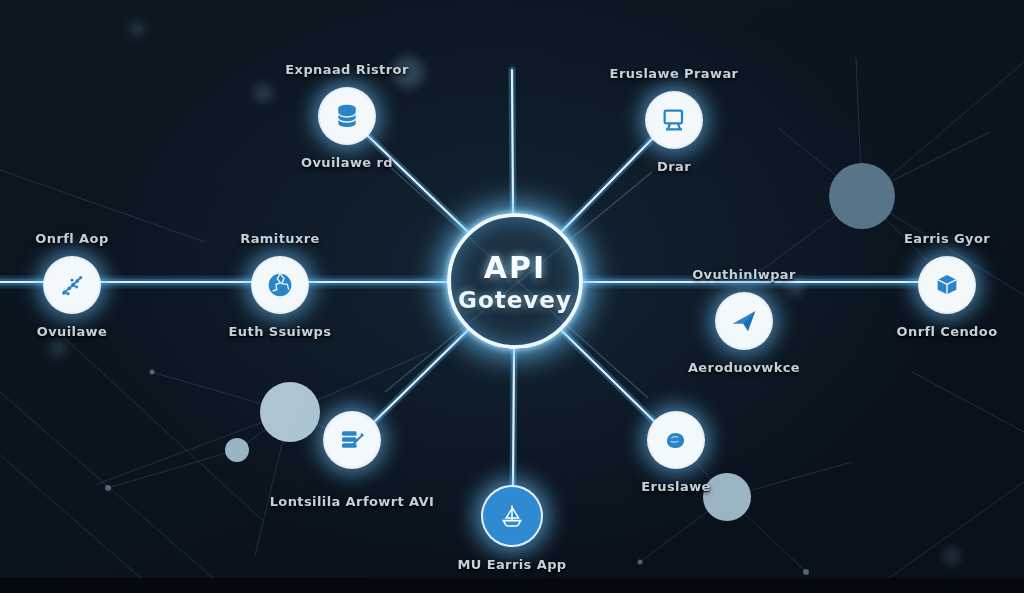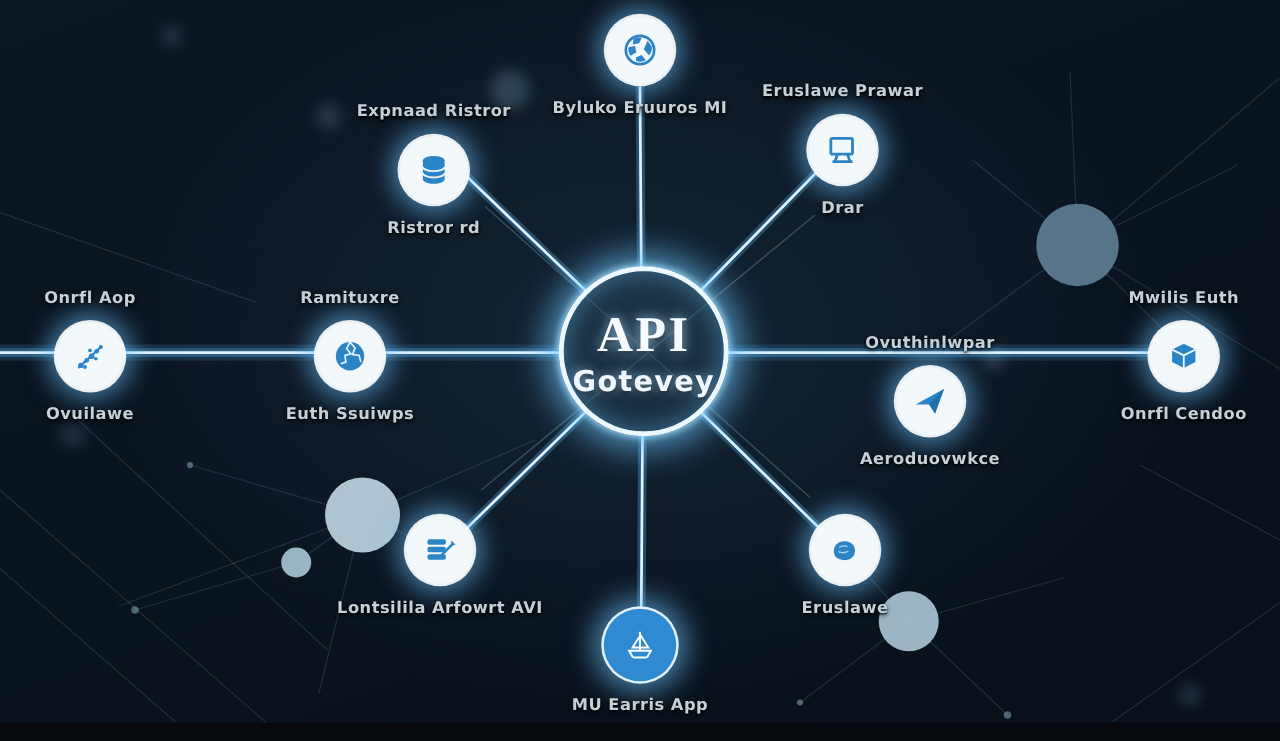--- a/index.html
+++ b/index.html
@@ -17,22 +17,22 @@
   .xline{stroke:rgba(170,215,245,.26);stroke-width:1.2;fill:none}
   .net{stroke:rgba(150,185,215,.17);stroke-width:1;fill:none}
   .bokeh{filter:blur(5px);}
   .gateway{
     position:absolute;left:447px;top:213px;width:136px;height:136px;border-radius:50%;
     border:4px solid #ecf8ff;z-index:2;box-sizing:border-box;
     background:radial-gradient(circle at 50% 42%, rgba(46,76,100,.5), rgba(18,34,48,.55));
     box-shadow:0 0 28px 9px rgba(110,200,255,.75), 0 0 6px 1px rgba(220,245,255,.9), inset 0 0 24px rgba(110,200,255,.5);
     display:flex;flex-direction:column;align-items:center;justify-content:center;
   }
-  .g-title{font-size:40px;font-weight:bold;color:#f5fbff;letter-spacing:2px;
-    text-shadow:0 0 10px rgba(170,225,255,.85),0 2px 3px rgba(0,0,0,.6);font-family:Liberation Serif, serif;}
+  .g-title{font-size:30px;font-weight:bold;color:#f5fbff;letter-spacing:2px;
+    text-shadow:0 0 10px rgba(170,225,255,.85),0 2px 3px rgba(0,0,0,.6);}
   .g-sub{font-size:23px;font-weight:bold;color:#eef7fd;margin-top:2px;letter-spacing:1px;
     text-shadow:0 0 9px rgba(170,225,255,.7),0 2px 3px rgba(0,0,0,.6);}
   .node{position:absolute;transform:translateX(-50%);display:flex;flex-direction:column;
     align-items:center;width:220px;z-index:3;}
   .n-title,.n-label{font-size:13px;font-weight:600;color:#c6d0d7;letter-spacing:.4px;
     white-space:nowrap;text-shadow:0 1px 1px rgba(0,0,0,.9),0 2px 4px rgba(0,0,0,.8);}
   .n-title{margin-bottom:12px;}
   .n-label{margin-top:12px;}
   .icon-circle{
     width:54px;height:54px;border-radius:50%;background:#f3f8fb;
@@ -124,45 +124,33 @@
       <line class="core" x1="561" y1="330" x2="658" y2="425"></line>
       <line class="core" x1="514" y1="349" x2="513" y2="490"></line>
     </g>
   </svg>
 
   <div class="gateway">
     <div class="g-title">API</div>
     <div class="g-sub">Gotevey</div>
   </div>
 
-  <div class="node" style="left:512px;top:13px;">
-    <div class="icon-circle">
-      <svg viewBox="0 0 24 24">
-        <circle cx="12" cy="12" r="8.5" fill="none" stroke="#2b84c6" stroke-width="1.6"></circle>
-        <path fill="#2b84c6" d="M8 5.5c1.5-1 3.5-1.3 5-.8l-1.5 3.2-3.8.8z"></path>
-        <path fill="#2b84c6" d="M5 10.5l4-1 .8 4-3.5 2c-1-1.5-1.4-3.3-1.3-5z"></path>
-        <path fill="#2b84c6" d="M16.5 6.5l2.6 3.4c.2 2-.4 4-1.6 5.4l-3.2-3.8z"></path>
-        <path fill="#2b84c6" d="M9.5 16.5l3.5-1.5 2.5 3.2c-1.8 1-4 1.1-5.8.3z"></path>
-      </svg>
-    </div>
-    <div class="n-label">Byluko Eruuros MI</div>
-  </div>
-
-  <div class="node" style="left:347px;top:82px;">
+
+  <div class="node" style="left:347px;top:62px;">
     <div class="n-title">Expnaad Ristror</div>
     <div class="icon-circle">
       <svg viewBox="0 0 24 24">
         <g fill="#2b84c6">
           <path d="M5.5 6.2v11.4c0 1.5 2.9 2.7 6.5 2.7s6.5-1.2 6.5-2.7V6.2z"></path>
           <ellipse cx="12" cy="6.2" rx="6.5" ry="2.6"></ellipse>
         </g>
         <path d="M5.5 10c0 1.5 2.9 2.7 6.5 2.7s6.5-1.2 6.5-2.7M5.5 13.8c0 1.5 2.9 2.7 6.5 2.7s6.5-1.2 6.5-2.7" stroke="#eaf4fb" stroke-width="1.1" fill="none"></path>
       </svg>
     </div>
-    <div class="n-label">Ristror rd</div>
+    <div class="n-label">Ovuilawe rd</div>
   </div>
 
   <div class="node" style="left:674px;top:66px;">
     <div class="n-title">Eruslawe Prawar</div>
     <div class="icon-circle">
       <svg viewBox="0 0 24 24">
         <rect x="5" y="5" width="13" height="9.5" rx="1" fill="none" stroke="#2b84c6" stroke-width="1.7"></rect>
         <path d="M9 14.5l-1.5 4.5M15 14.5l1.5 4.5M6 19h12" stroke="#2b84c6" stroke-width="1.7" fill="none"></path>
       </svg>
     </div>
@@ -205,31 +193,31 @@
     <div class="icon-circle">
       <svg viewBox="0 0 24 24">
         <path fill="#2b84c6" d="M3.5 14L20.5 4.5 15 19.5l-3.5-5.5z"></path>
         <path fill="#176099" opacity=".55" d="M11.5 14l9-9.5-5.5 15z"></path>
       </svg>
     </div>
     <div class="n-label">Aeroduovwkce</div>
   </div>
 
   <div class="node" style="left:947px;top:231px;">
-    <div class="n-title">Mwilis Euth</div>
+    <div class="n-title">Earris Gyor</div>
     <div class="icon-circle">
       <svg viewBox="0 0 24 24">
         <path fill="#2b84c6" d="M12 4.5l7 3.5v7.5l-7 3.5-7-3.5V8z"></path>
         <path d="M5 8l7 3.5L19 8M12 11.5V19" stroke="#eaf4fb" stroke-width="1.1" fill="none"></path>
       </svg>
     </div>
     <div class="n-label">Onrfl Cendoo</div>
   </div>
 
-  <div class="node" style="left:352px;top:413px;">
+  <div class="node" style="left:352px;top:413px;gap:15px;">
     <div class="icon-circle">
       <svg viewBox="0 0 24 24">
         <g fill="#2b84c6">
           <rect x="4.5" y="5.5" width="11" height="3.4" rx="1.2"></rect>
           <rect x="4.5" y="10" width="11" height="3.4" rx="1.2"></rect>
           <rect x="4.5" y="14.5" width="11" height="3.4" rx="1.2"></rect>
         </g>
         <path d="M12.5 15.5L20 8" stroke="#2b84c6" stroke-width="1.6" fill="none"></path>
         <path fill="#2b84c6" d="M19 6.5l2.2 2.2-1.2.5-1.5-1.5z"></path>
       </svg>

